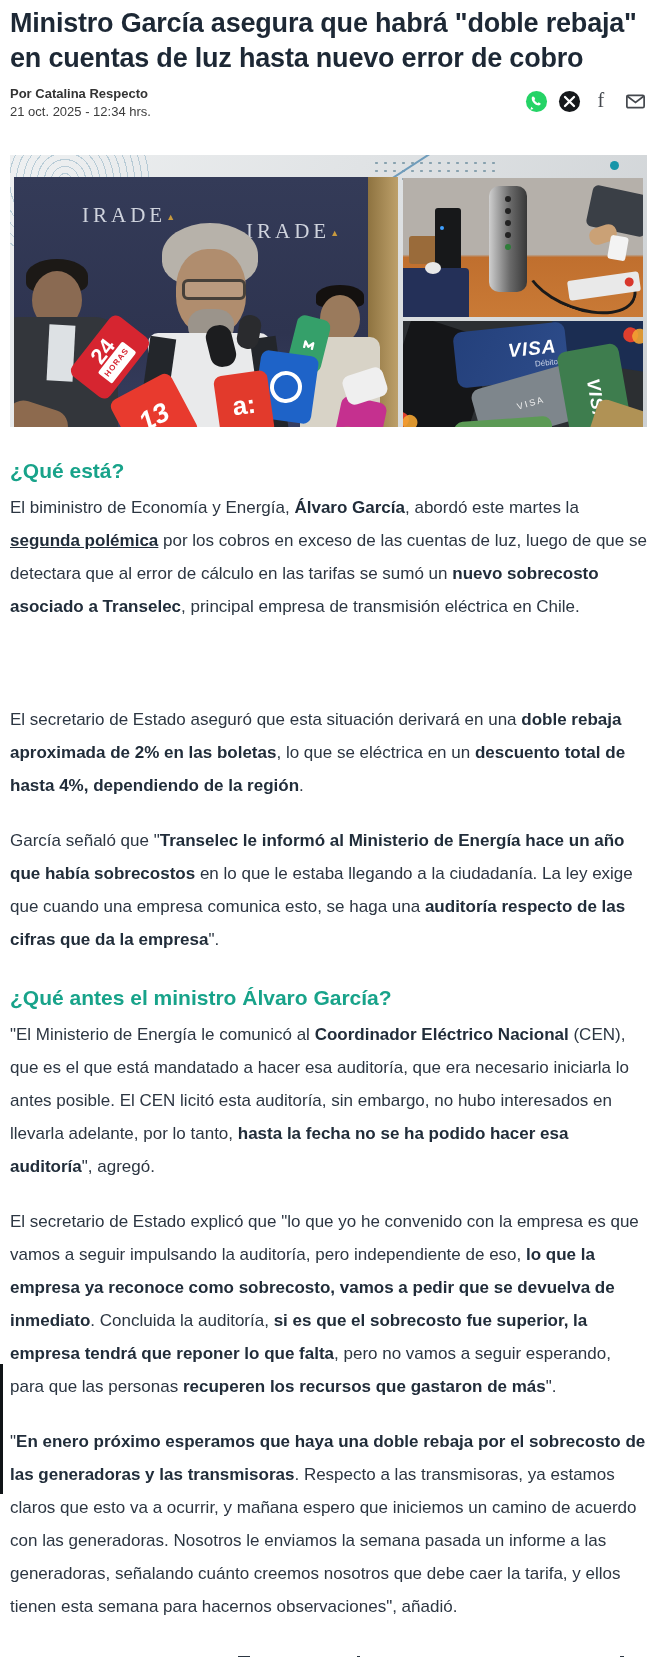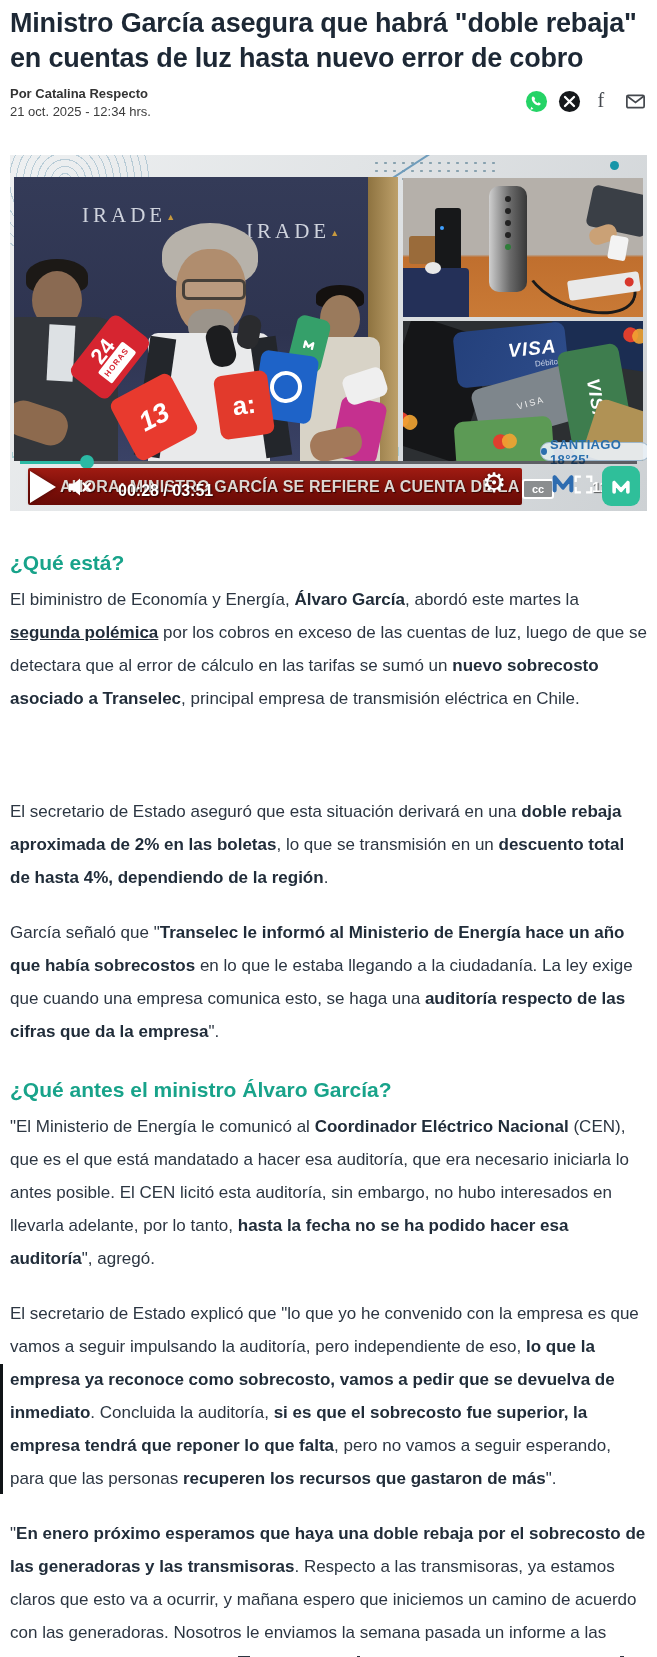--- a/index.html
+++ b/index.html
@@ -6,21 +6,21 @@
   body{width:657px;height:1657px;overflow:hidden;font-family:"Liberation Sans",sans-serif;color:#2c3642;}
   .page{position:relative;width:657px;height:1657px;}
   .inner{padding:0 10px;}
   h1{margin:6px 0 10px;font-size:27px;line-height:35px;font-weight:700;color:#1d2835;letter-spacing:-.2px;}
   .byline-row{display:flex;justify-content:space-between;align-items:center;margin-bottom:0;}
   .byline .author{font-size:13px;font-weight:700;color:#333;}
   .byline .date{font-size:13px;color:#3c3c3c;margin-top:3px;}
   .share{display:flex;align-items:center;gap:9px;}
   .share .sbtn{width:24px;height:24px;display:flex;align-items:center;justify-content:center;cursor:pointer;background:none;border:none;padding:0;}
   
-  .player{position:relative;width:637px;height:356px;margin:36px 0 40px;overflow:hidden;cursor:pointer;
+  .player{position:relative;width:637px;height:272px;margin:36px 0 32px;overflow:hidden;cursor:pointer;
           background:linear-gradient(120deg,#eef0f1 0%,#e0e3e5 45%,#cdd1d4 100%);}
   .fp{position:absolute;left:-30px;top:-60px;width:170px;height:170px;border-radius:50%;
       background:repeating-radial-gradient(circle at center,rgba(80,135,165,0) 0 6px,rgba(80,135,165,.33) 6px 7px);}
   .dots{position:absolute;right:150px;top:4px;width:125px;height:26px;
         background-image:radial-gradient(rgba(120,150,165,.85) 1.1px,transparent 1.4px);background-size:9px 8px;}
   .diag{position:absolute;right:190px;top:16px;width:110px;height:2px;background:#6f9cbb;transform:rotate(-33deg);}
   .tdot{position:absolute;right:28px;top:6px;width:9px;height:9px;border-radius:50%;background:#1895a8;}
   .marks{position:absolute;left:2px;top:290px;width:55px;height:13px;opacity:.6;
          background:repeating-linear-gradient(75deg,rgba(40,150,160,.55) 0 2px,transparent 2px 6px);}
   .marks2{position:absolute;left:295px;top:292px;width:120px;height:9px;opacity:.5;
@@ -302,21 +302,21 @@
       <div class="megabtn">
         <svg width="24" height="24" viewBox="0 0 28 28">
             <path d="M6 21 V10 M6 10 L14 19 L22 10 M22 10 V21" stroke="#fff" stroke-width="4.2" stroke-linecap="round" stroke-linejoin="round" fill="none"></path>
           </svg>
       </div>
     </div>
 
     <div class="article">
       <h2>¿Qué está?</h2>
       <p class="gap-after"><span>El biministro de Economía y Energía, </span><span class="b">Álvaro García</span><span>, abordó este martes la </span><span class="b u">segunda polémica</span><span> por los cobros en exceso de las cuentas de luz, luego de que se detectara que al error de cálculo en las tarifas se sumó un </span><span class="b">nuevo sobrecosto asociado a Transelec</span><span>, principal empresa de transmisión eléctrica en Chile.</span></p>
-      <p><span>El secretario de Estado aseguró que esta situación derivará en una </span><span class="b">doble rebaja aproximada de 2% en las boletas</span><span>, lo que se transmisión en un </span><span class="b">descuento total de hasta 4%, dependiendo de la región</span><span>.</span></p>
+      <p><span>El secretario de Estado aseguró que esta situación derivará en una </span><span class="b">doble rebaja aproximada de 2% en las boletas</span><span>, lo que se eléctrica en un </span><span class="b">descuento total de hasta 4%, dependiendo de la región</span><span>.</span></p>
       <p><span>García señaló que "</span><span class="b">Transelec le informó al Ministerio de Energía hace un año que había sobrecostos</span><span> en lo que le estaba llegando a la ciudadanía. La ley exige que cuando una empresa comunica esto, se haga una </span><span class="b">auditoría respecto de las cifras que da la empresa</span><span>".</span></p>
 
       <h2 class="sec2">¿Qué antes el ministro Álvaro García?</h2>
       <p><span>"El Ministerio de Energía le comunicó al </span><span class="b">Coordinador Eléctrico Nacional</span><span> (CEN), que es el que está mandatado a hacer esa auditoría, que era necesario iniciarla lo antes posible. El CEN licitó esta auditoría, sin embargo, no hubo interesados en llevarla adelante, por lo tanto, </span><span class="b">hasta la fecha no se ha podido hacer esa auditoría</span><span>", agregó.</span></p>
       <p><span>El secretario de Estado explicó que "lo que yo he convenido con la empresa es que vamos a seguir impulsando la auditoría, pero independiente de eso, </span><span class="b">lo que la empresa ya reconoce como sobrecosto, vamos a pedir que se devuelva de inmediato</span><span>. Concluida la auditoría, </span><span class="b">si es que el sobrecosto fue superior, la empresa tendrá que reponer lo que falta</span><span>, pero no vamos a seguir esperando, para que las personas </span><span class="b">recuperen los recursos que gastaron de más</span><span>".</span></p>
       <p><span>"</span><span class="b">En enero próximo esperamos que haya una doble rebaja por el sobrecosto de las generadoras y las transmisoras</span><span>. Respecto a las transmisoras, ya estamos claros que esto va a ocurrir, y mañana espero que iniciemos un camino de acuerdo con las generadoras. Nosotros le enviamos la semana pasada un informe a las generadoras, señalando cuánto creemos nosotros que debe caer la tarifa, y ellos tienen esta semana para hacernos observaciones", añadió.</span></p>
 
     </div>
   </div>
 

